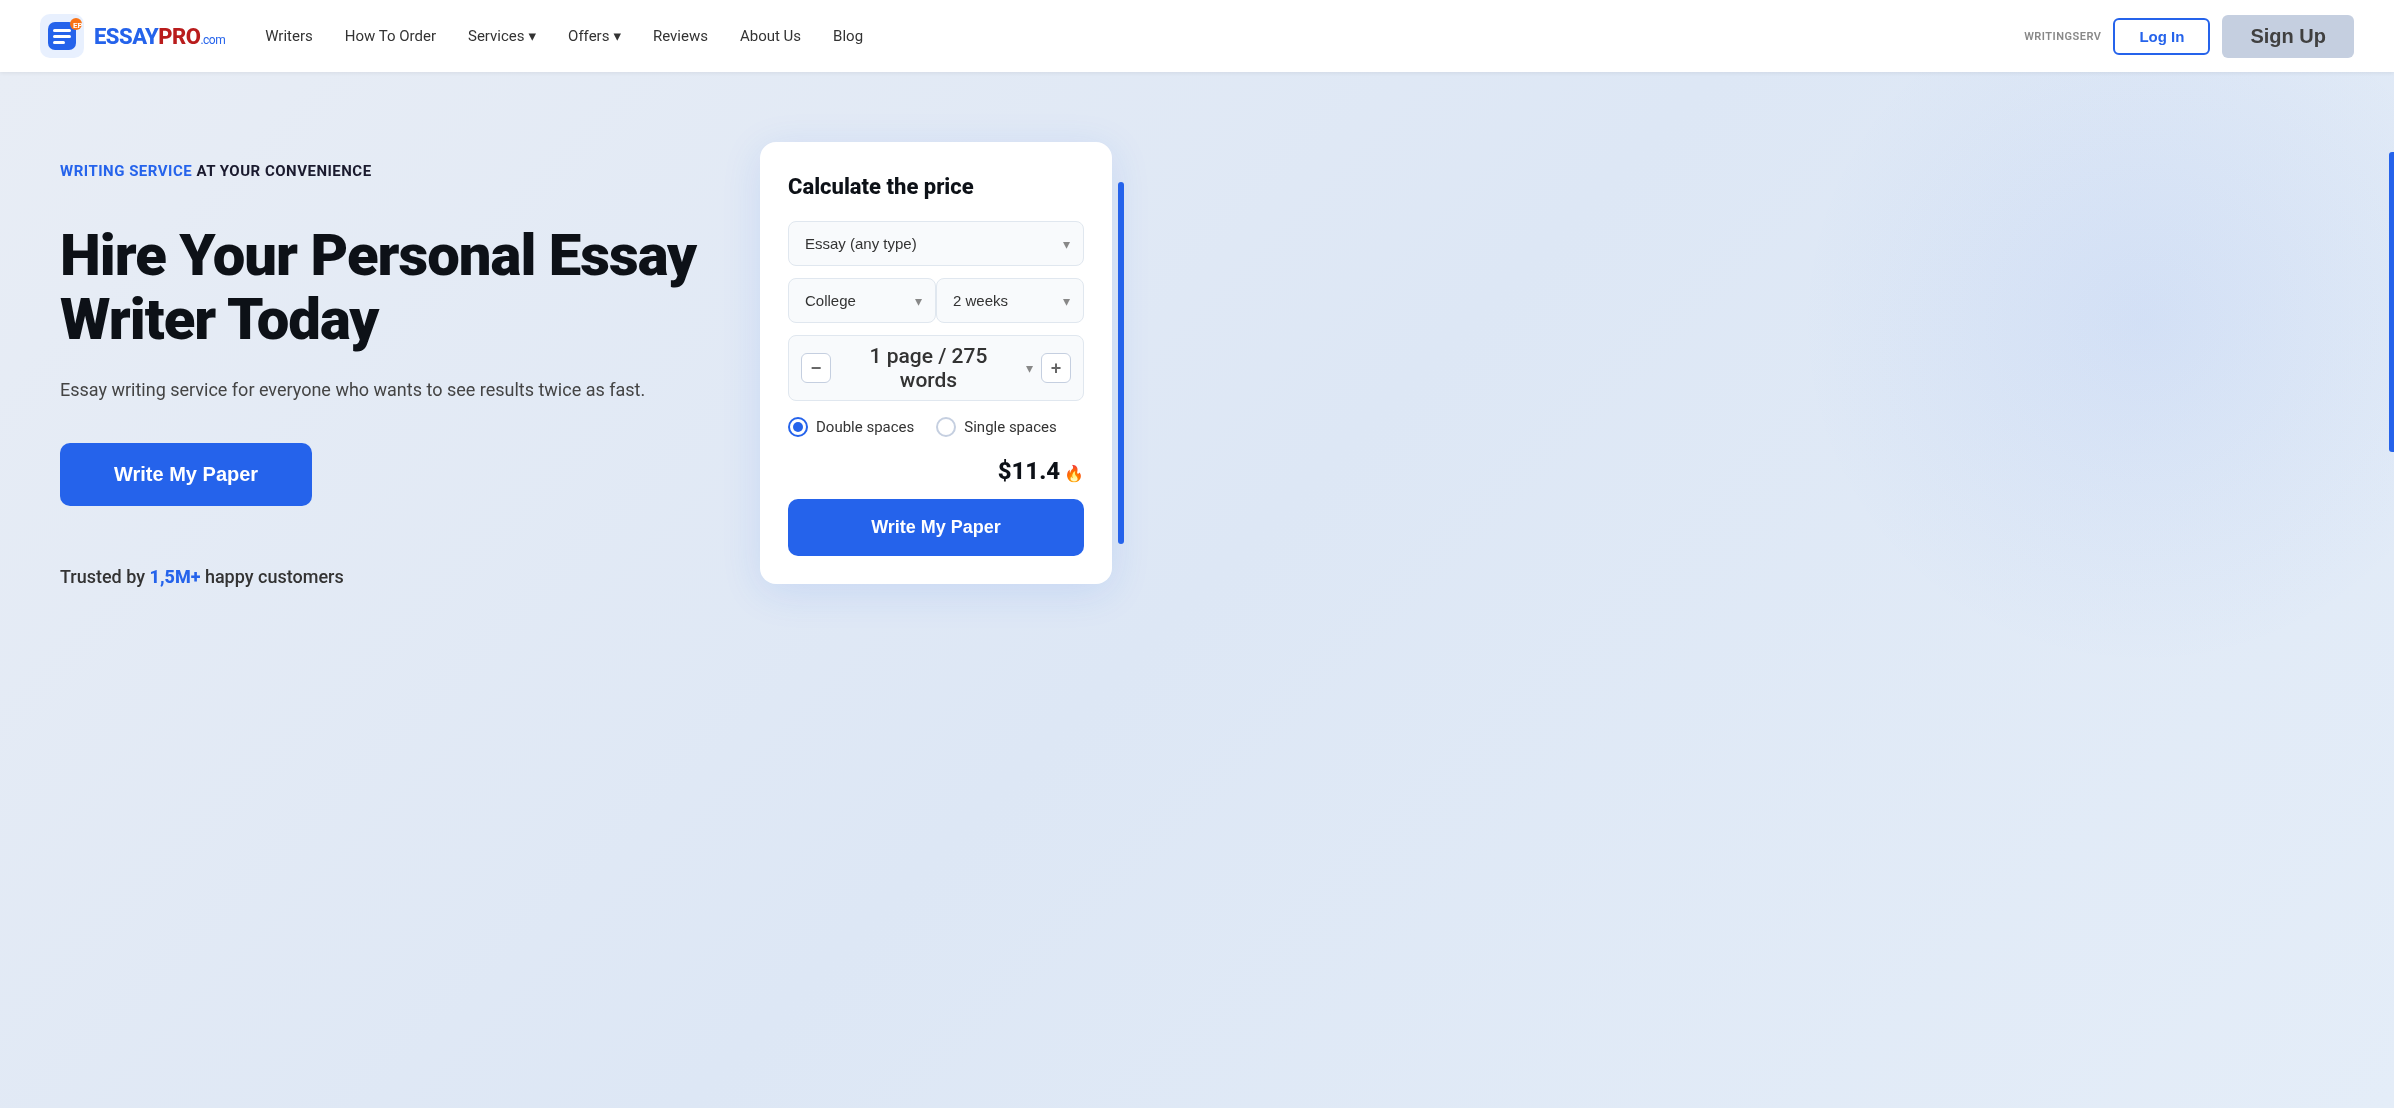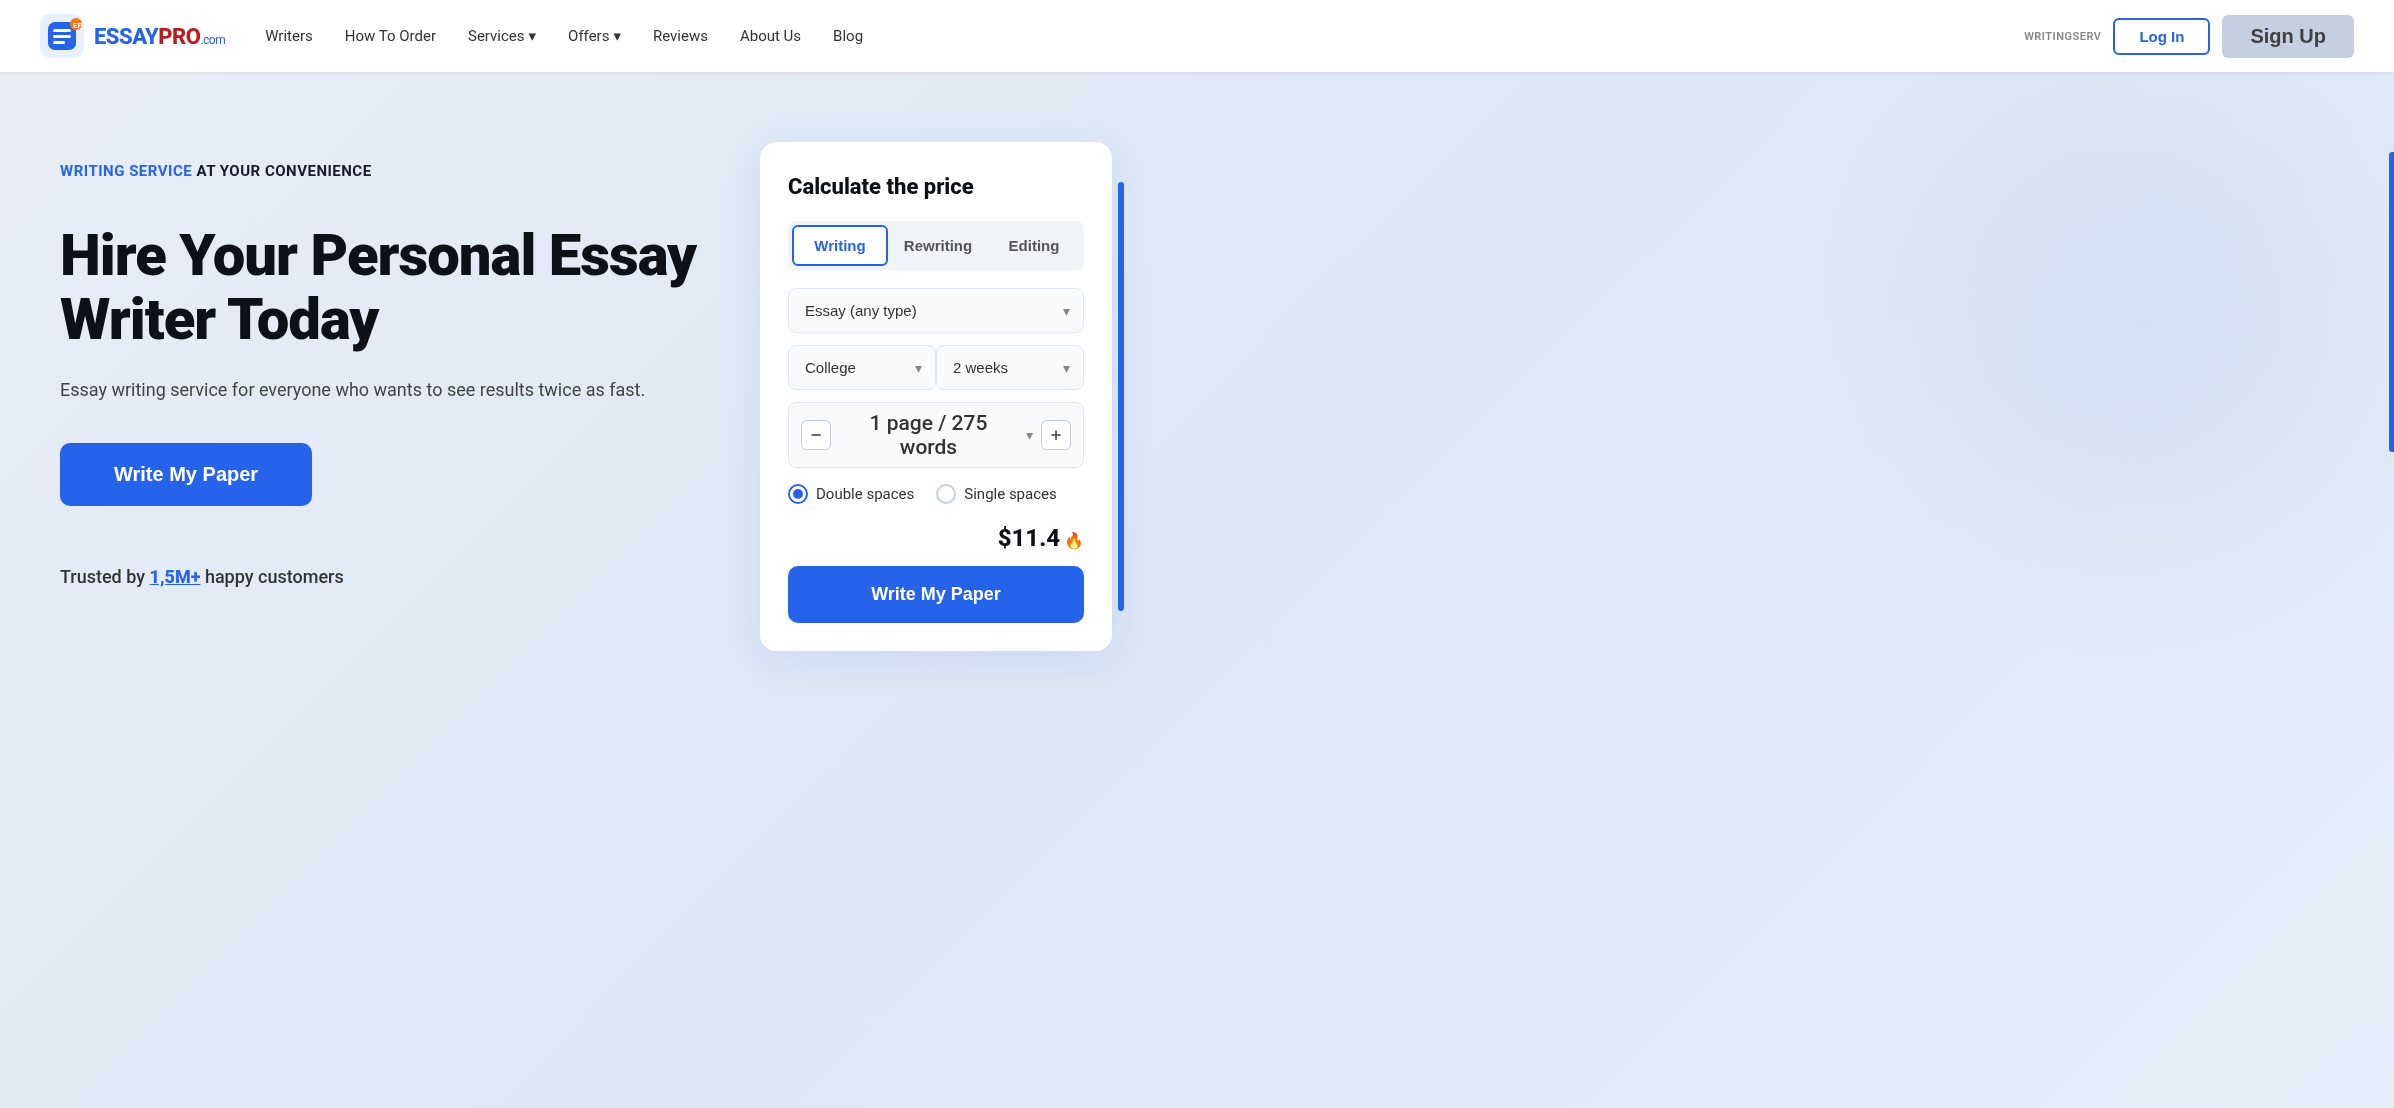--- a/index.html
+++ b/index.html
@@ -154,21 +154,20 @@
     }
     .trusted-text {
       margin-top: 60px;
       font-size: 18px;
       color: #333;
       font-weight: 500;
     }
     .trusted-text .blue-bold {
       color: #2563eb;
       font-weight: 800;
-      text-decoration: underline;
     }
 
     
     .hero-right {
       width: 352px;
       margin-left: 60px;
       flex-shrink: 0;
     }
     .calc-card {
       background: #fff;
@@ -417,25 +416,20 @@
     <p class="trusted-text">
       <span>Trusted by </span><span class="blue-bold">1,5M+</span><span> happy customers</span>
     </p>
   </div>
 
   <div class="hero-right">
     <div class="calc-card">
       <div class="calc-title">Calculate the price</div>
 
       
-      <div class="calc-tabs">
-        <button class="calc-tab active">Writing</button>
-        <button class="calc-tab">Rewriting</button>
-        <button class="calc-tab">Editing</button>
-      </div>
 
       
       <div class="select-wrapper">
         <select>
           <option>Essay (any type)</option>
           <option>Research Paper</option>
           <option>Term Paper</option>
           <option>Coursework</option>
         </select>
         <span class="select-chevron">▾</span>

